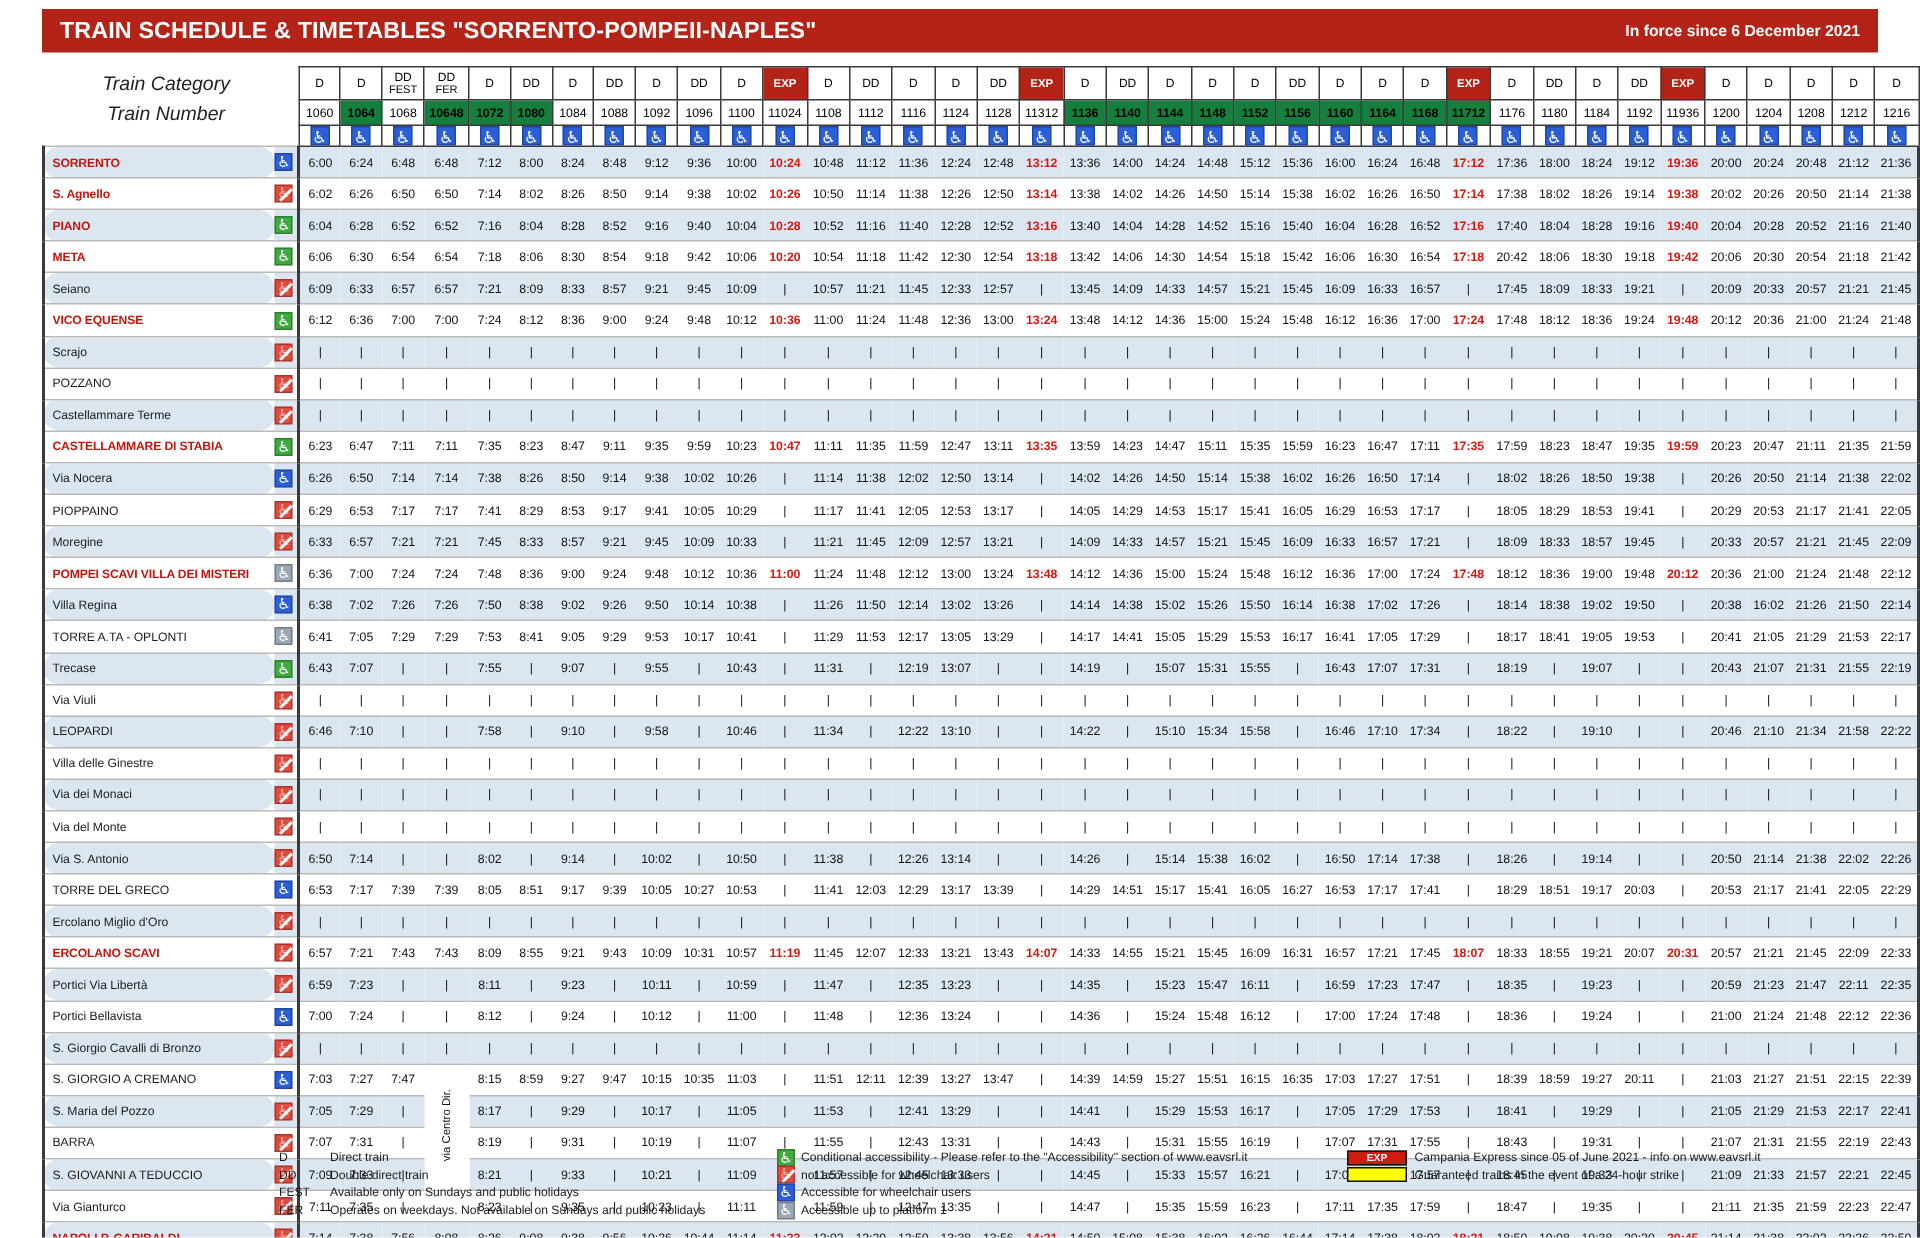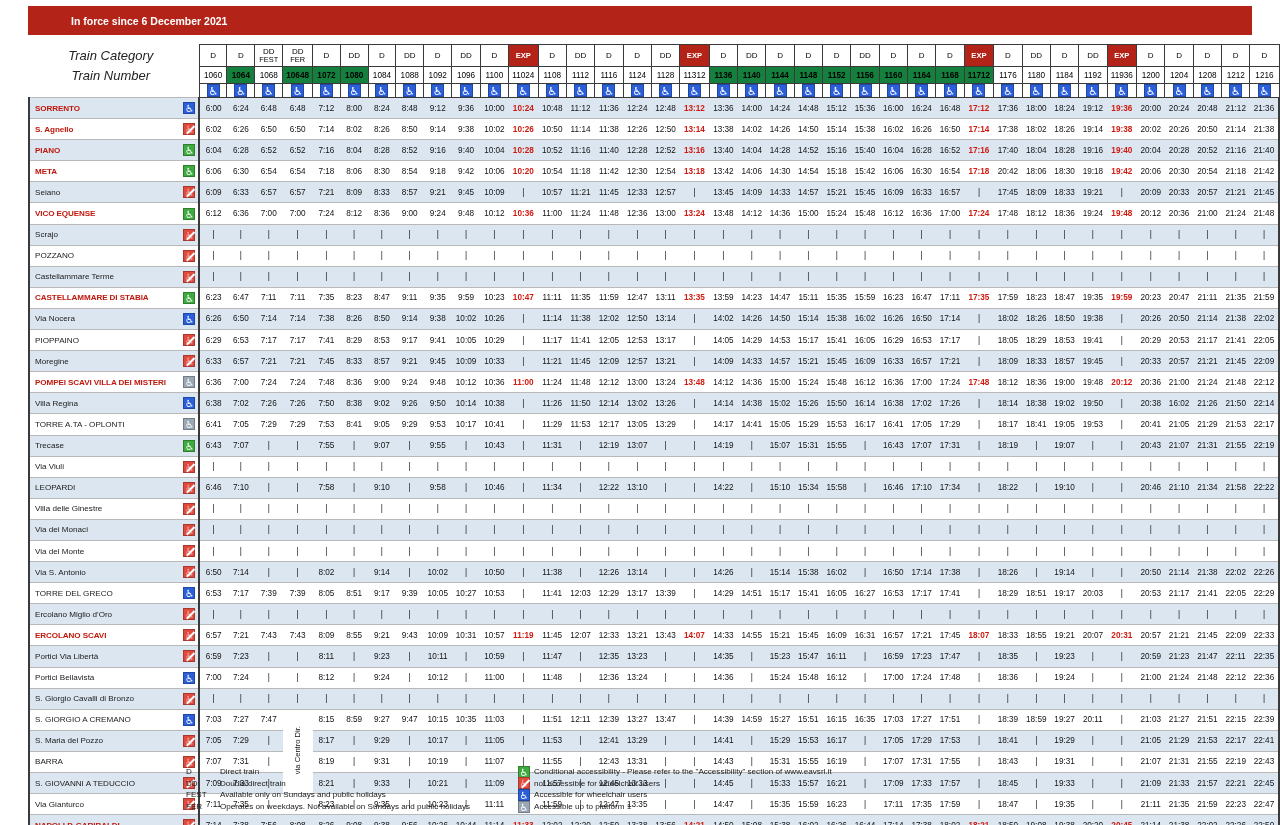--- a/index.html
+++ b/index.html
@@ -124,20 +124,21 @@
     border-bottom: 1px solid #b9b9b9;
   }
   tr.strow td.stname {
     text-align: left;
     padding-left: 5px !important;
     font-size: 8.1px;
     color: #1a1a1a;
     border-left: 2px solid #3a3a3a;
     border-right: none;
     overflow: hidden;
+    border-radius: 10px;
   }
   tr.strow td.accell {
     border-left: none;
     border-right: 2px solid #3a3a3a;
     padding: 0 2px 0 0 !important;
   }
   tr.strow td.tcell {
     font-size: 8.2px;
     color: #111;
     border-left: none;
@@ -247,20 +248,21 @@
     border: 1px solid #111;
     margin-right: 5px;
   }
 </style>
 </head>
 <body>
 
 <div id="page">
 
   <div class="titlebar">
+    <div class="main-title">TRAIN SCHEDULE &amp; TIMETABLES "SORRENTO-POMPEII-NAPLES"</div>
     <div class="force-since">In force since 6 December 2021</div>
   </div>
 
   <div class="tablewrap">
     <table class="tt">
       <colgroup id="colgrp">
         <col class="c-name">
           <col class="c-acc">
       <col class="c-data">
           <col class="c-data">
@@ -2016,15 +2018,25 @@
           </span>
           <span class="desc">Accessible for wheelchair users</span>
         </div>
         <div class="lrow">
           <span class="acc grey licon">
             <span class="wc">♿</span>
           </span>
           <span class="desc">Accessible up to platform 1</span>
         </div>
       </div>
+    <div class="col c" id="legend-notes">
+        <div class="lrow">
+          <span class="expbox">EXP</span>
+          <span class="desc">Campania Express since 05 of June 2021 - info on www.eavsrl.it</span>
+        </div>
+        <div class="lrow">
+          <span class="yellowbox"></span>
+          <span class="desc">Guaranteed trains in the event of a 24-hour strike</span>
+        </div>
+      </div>
   </div>
 
 </div>
 
 </body></html>

